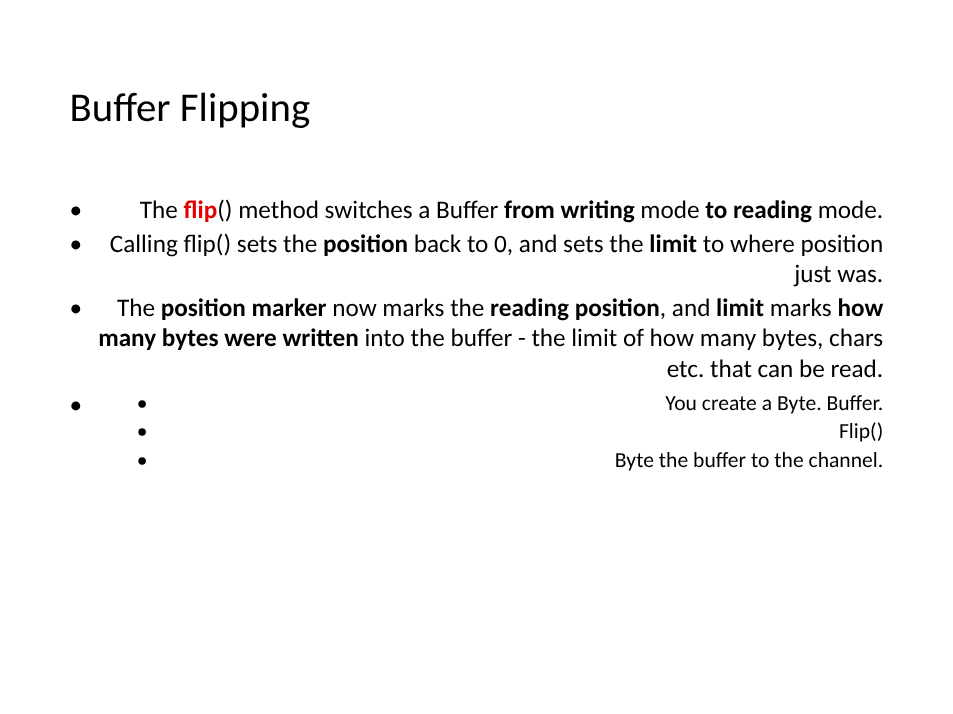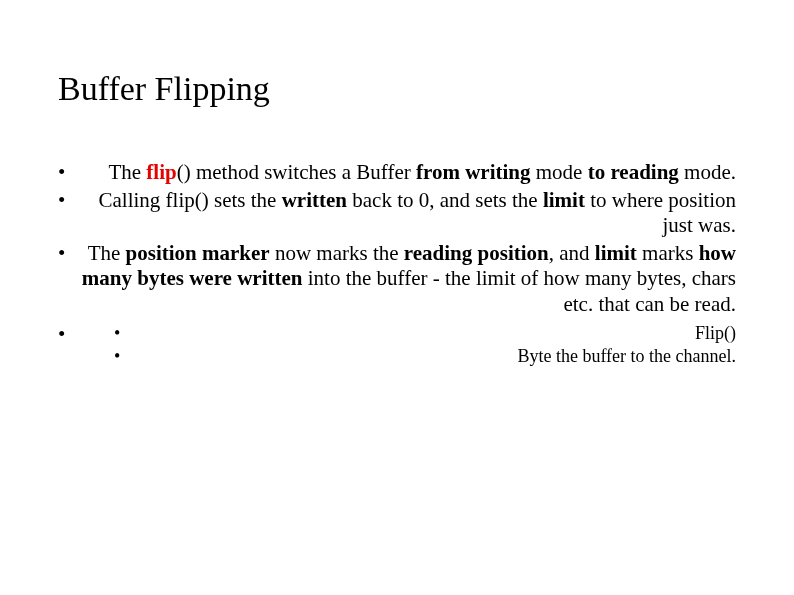--- a/index.html
+++ b/index.html
@@ -10,21 +10,20 @@
     background: #ffffff;
     font-family: Calibri, "Segoe UI", Arial, sans-serif;
     color: #000000;
   }
   .slide {
     box-sizing: border-box;
     width: 794px;
     height: 595px;
     padding: 70px 58px 0 58px;
     position: relative;
-    font-family: Liberation Serif, serif;
   }
   .title {
     font-size: 34px;
     font-weight: 400;
     letter-spacing: 0px;
     margin: 0 0 52px 0;
   }
   .bullets {
     list-style: none;
     padding: 0;
@@ -65,20 +64,21 @@
   .red { color: #e60000; }
   b { font-weight: 700; }
 </style>
 </head>
 <body>
 
 <div class="slide">
   <h1 class="title">Buffer Flipping</h1>
   <ul class="bullets" id="main-bullets">
       <li><span>The <b class="red">flip</b>() method switches a Buffer <b>from writing</b> mode <b>to reading</b> mode.</span></li>
-      <li><span>Calling flip() sets the <b>written</b> back to 0, and sets the <b>limit</b> to where position just was.</span></li>
+      <li><span>Calling flip() sets the <b>position</b> back to 0, and sets the <b>limit</b> to where position just was.</span></li>
       <li><span>The <b>position marker</b> now marks the <b>reading position</b>, and <b>limit</b> marks <b>how many bytes were written</b> into the buffer - the limit of how many bytes, chars etc. that can be read.</span></li>
       <li><ul class="sub-bullets">
+          <li><span>You create a Byte. Buffer.</span></li>
           <li><span>Flip()</span></li>
           <li><span>Byte the buffer to the channel.</span></li>
         </ul></li>
     </ul>
 </div>
 
 </body></html>

